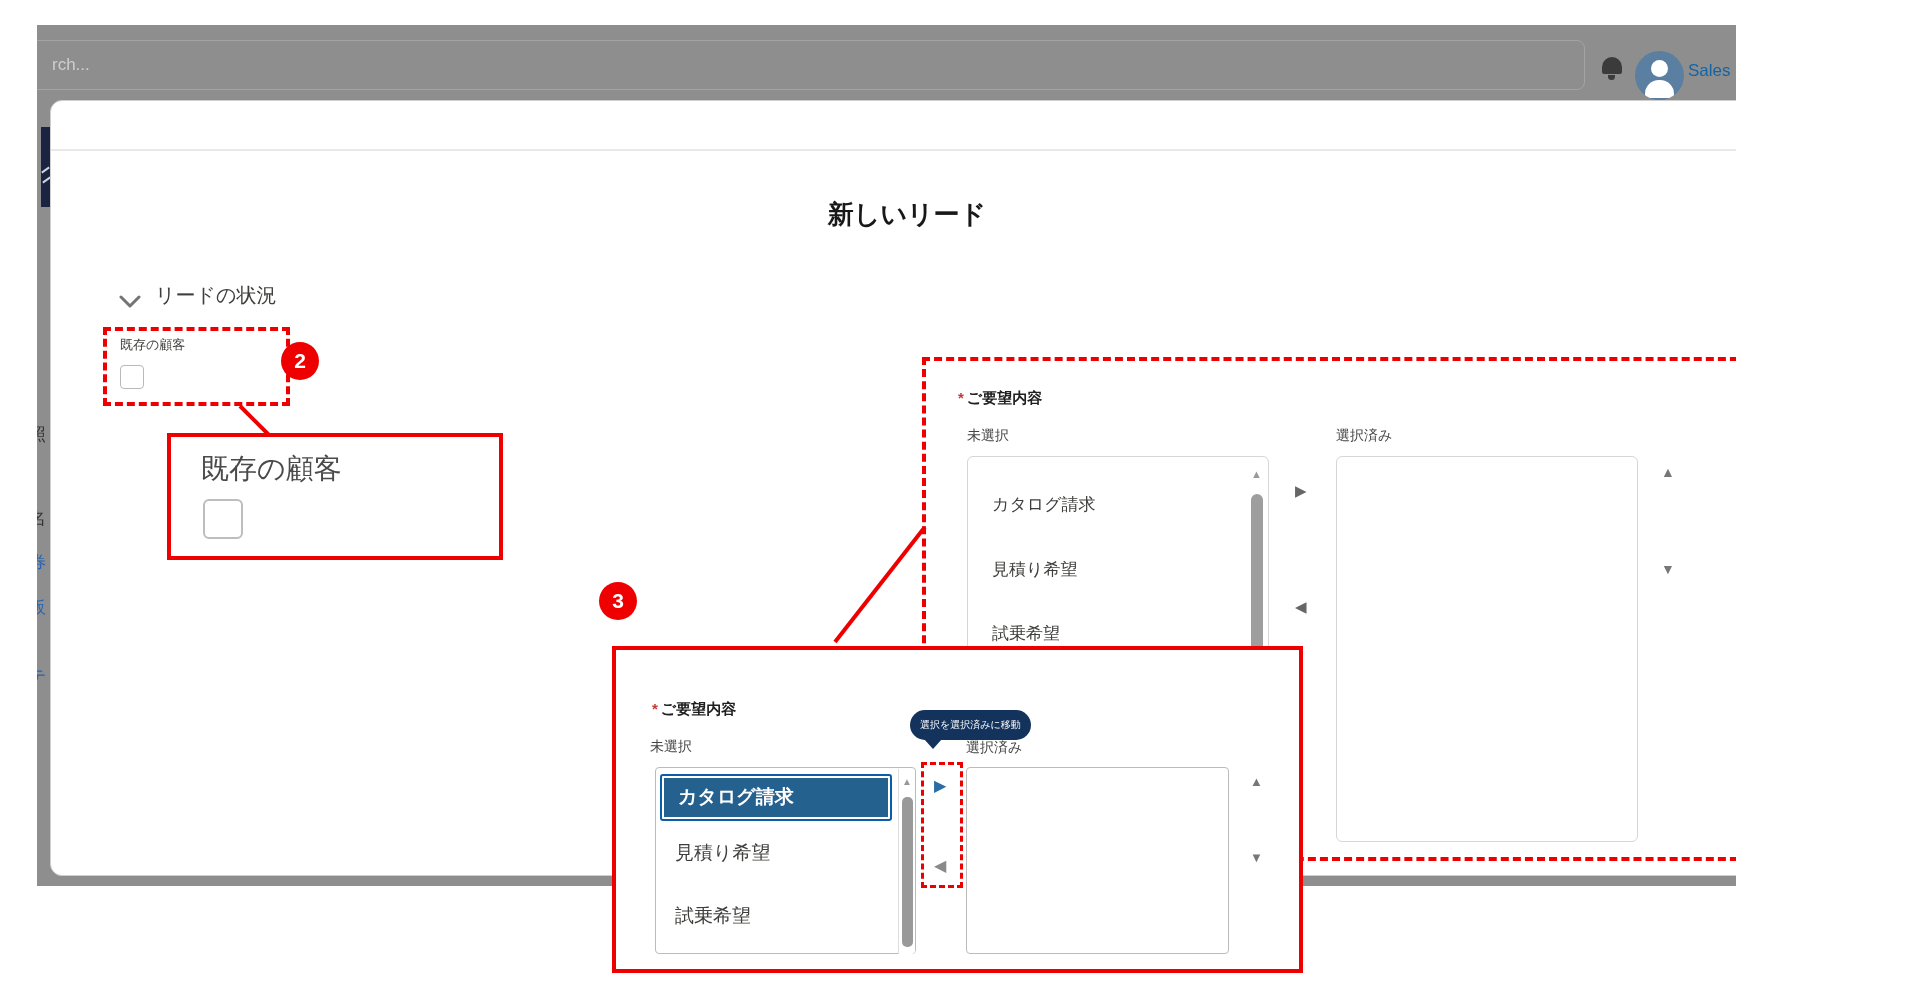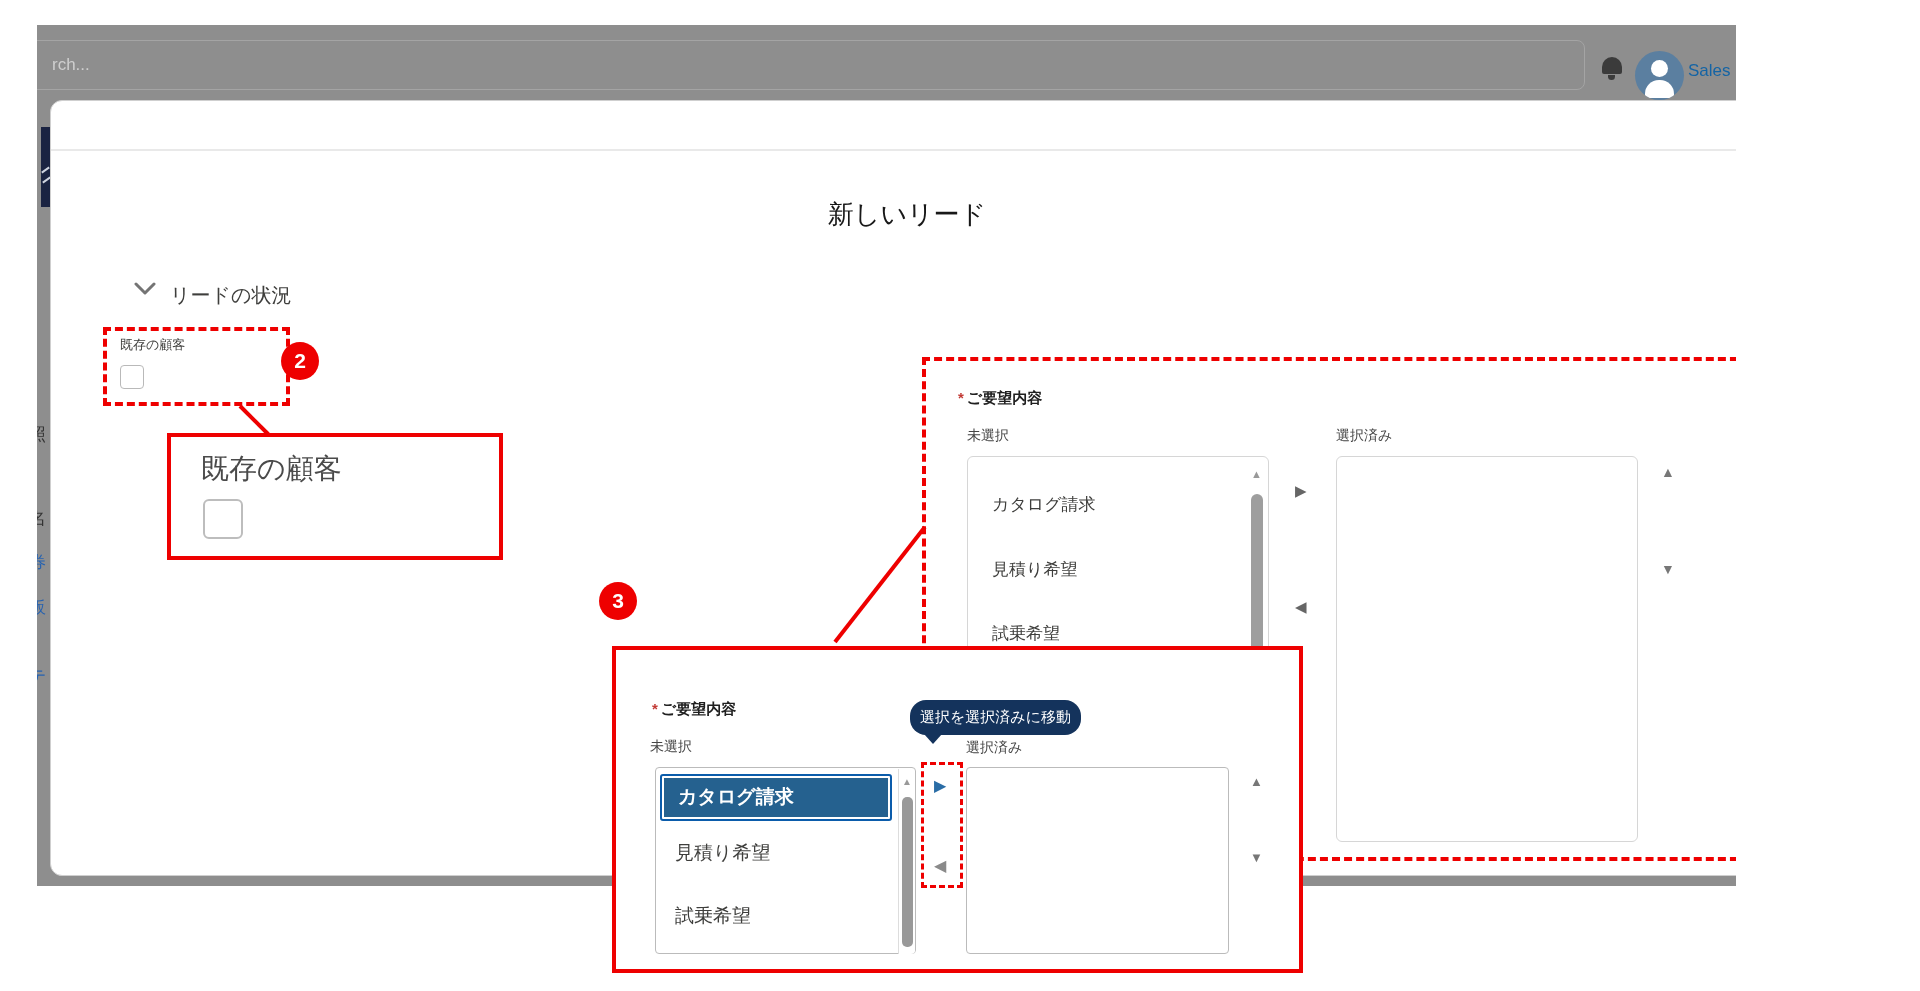--- a/index.html
+++ b/index.html
@@ -26,22 +26,22 @@
   .navy-frag { position:absolute; background:#1a2342; }
   .navy-mark { position:absolute; width:9px; height:2px; background:#cfd4e0; transform:rotate(-35deg); }
   .left-frag { position:absolute; left:0; width:13px; height:22px; overflow:hidden; font-size:17px; line-height:20px; }
   .left-frag span { display:inline-block; margin-left:-8px; }
 
   
   #modal { position:absolute; left:50px; top:100px; width:1774px; height:776px; background:#fff;
            border-radius:12px; border:1px solid #cfcfcf; z-index:2; }
   .modal-divider { position:absolute; left:0; top:48px; width:100%; height:2px; background:#e9e9e9; }
   .modal-title { position:absolute; left:0; right:60px; top:96px; text-align:center;
-                 font-size:26px; font-weight:normal; color:#181818; }
-  .section-hd { position:absolute; left:83px; top:181px; display:flex; align-items:flex-start; gap:14px; }
+                 font-size:26px; font-weight:bold; color:#181818; }
+  .section-hd { position:absolute; left:68px; top:181px; display:flex; align-items:flex-end; gap:14px; }
   .section-hd .txt { font-size:20px; color:#3e3e3c; }
   
   .m-sb-up   { position:absolute; left:1748px; top:54px;  font-size:15px; color:#8a8a8a; }
   .m-sb-th   { position:absolute; left:1752px; top:80px;  width:14px; height:72px; background:#9a9a9a; border-radius:7px; }
   .m-sb-down { position:absolute; left:1748px; top:748px; font-size:15px; color:#8a8a8a; }
 
   
   .fld-label { position:absolute; font-size:13px; color:#3e3e3c; }
   .cbx { position:absolute; background:#fff; border:1px solid #b9b9b9; border-radius:4px; }
 
@@ -66,21 +66,21 @@
 
   
   .co2-label { position:absolute; left:30px; top:13px; font-size:28px; color:#4a4a4a; }
   .co2-cbx { position:absolute; left:32px; top:62px; width:40px; height:40px;
              border:2px solid #bdbdbd; border-radius:6px; background:#fff; }
 
   
   .co3-pk-label { position:absolute; left:36px; top:50px; font-size:15px; font-weight:bold; color:#202020; }
   .co3-col-a { position:absolute; left:34px;  top:88px; font-size:14px; color:#444; }
   .co3-col-b { position:absolute; left:350px; top:89px; font-size:14px; color:#444; }
-  .tooltip { position:absolute; left:294px; top:50px; background:#14335c; color:#fff; font-size:15px;
+  .tooltip { position:absolute; left:294px; top:60px; background:#14335c; color:#fff; font-size:10px;
              padding:8px 10px; border-radius:16px; white-space:nowrap; z-index:3; }
   .tooltip:after { content:""; position:absolute; left:14px; bottom:-9px; border-left:9px solid transparent;
                    border-right:9px solid transparent; border-top:10px solid #14335c; }
   .co3-list { position:absolute; background:#fff; border:1px solid #bbb; border-radius:4px; }
   .co3-opt { position:absolute; left:19px; font-size:19px; color:#3e3e3c; white-space:nowrap; }
   .sel-opt { position:absolute; left:4px; top:6px; width:232px; height:47px;
              border:2px solid #0b5cab; border-radius:3px; background:#fff; padding:2px; }
   .sel-opt .fill { width:100%; height:100%; background:#25618f; color:#fff; font-size:19px;
                    font-weight:bold; line-height:37px; padding-left:14px; white-space:nowrap; }
   .co3-sb { position:absolute; left:242px; top:1px; width:17px; height:185px; background:#fff;

